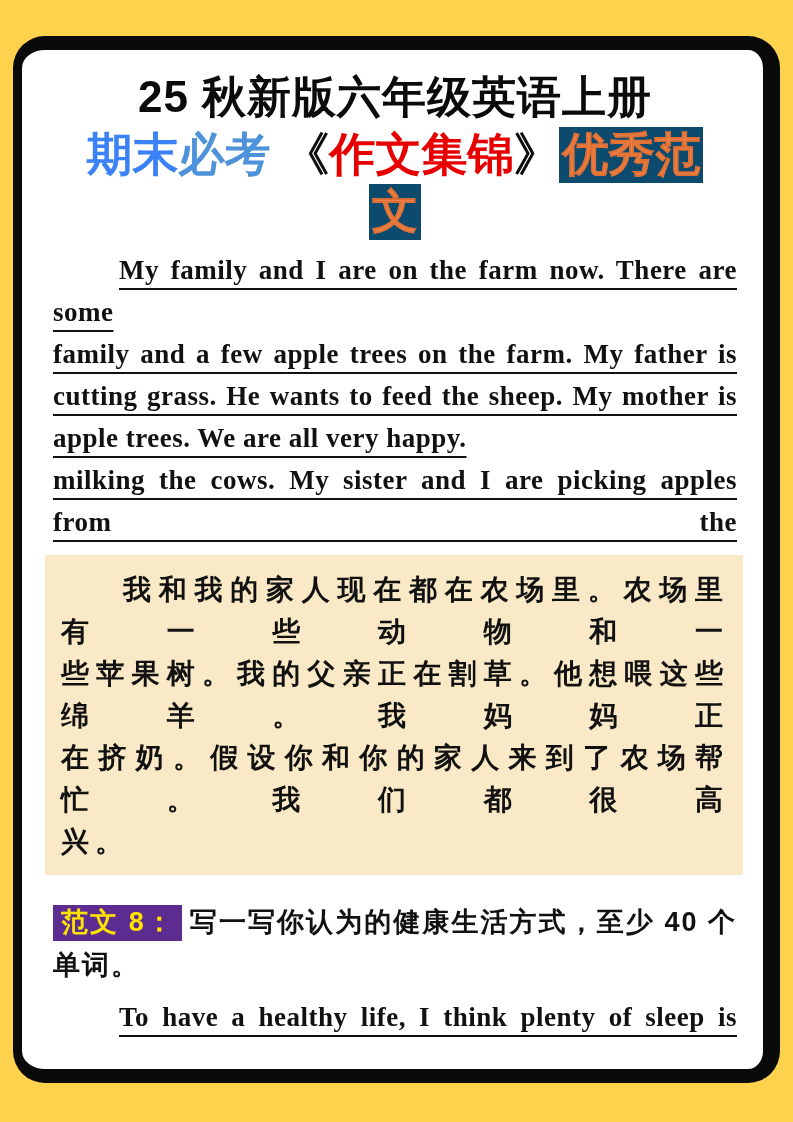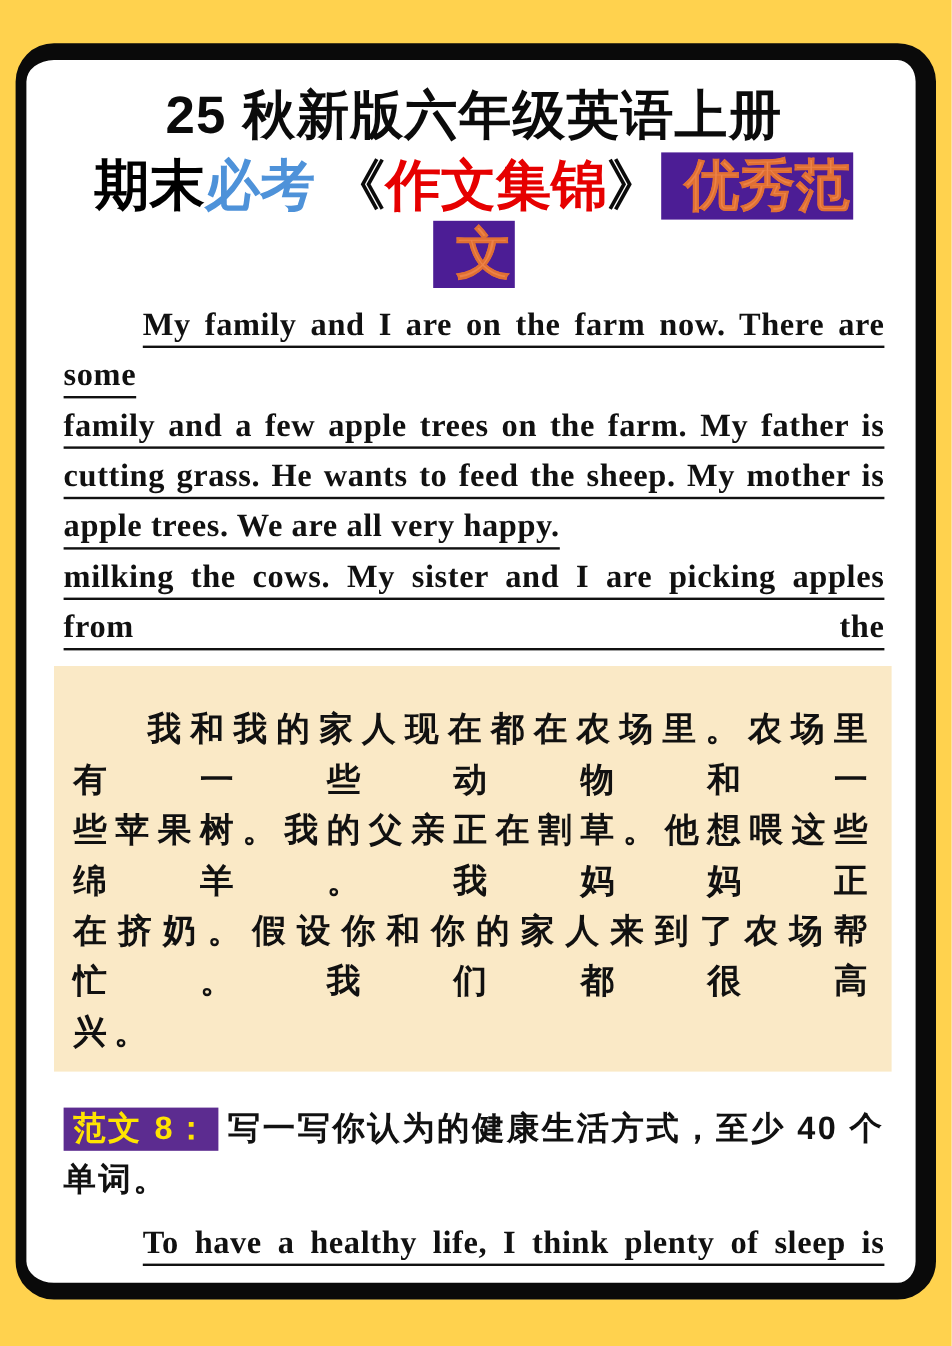--- a/index.html
+++ b/index.html
@@ -36,28 +36,28 @@
     line-height: 54px;
     color: #0B0B0B;
   }
   .subtitle {
     margin: 2px 0 0 0;
     text-align: center;
     font-size: 46px;
     font-weight: 800;
     line-height: 57px;
   }
-  .c-teal  { color: #000000; }
+  .c-teal  { color: #3b82f6; }
   .c-blue  { color: #4E92D9; }
   .c-black { color: #0B0B0B; }
   .c-red   { color: #E60000; }
   .hl {
     color: #ED8348;
-    background: #4c1d95;
-    padding: 1px 3px 3px 19px;
+    background: #0c4a6e;
+    padding: 1px 3px 3px 3px;
     text-align: right;
     -webkit-text-stroke: 0.5px #E06F33;
   }
   .prompt {
     margin-top: 22px;
     font-size: 27px;
     font-weight: 800;
     line-height: 43px;
     letter-spacing: 2px;
     text-align: justify;
@@ -82,21 +82,21 @@
     text-decoration: underline;
     text-decoration-thickness: 2px;
     text-underline-offset: 9px;
     text-decoration-skip-ink: none;
   }
   .essay .tline.first { text-indent: 66px; }
   .essay .tline.last  { text-align-last: left; }
   .translation {
     margin: 12px -6px 12px -8px;
     background: #FAE9C6;
-    padding: 32px 14px 12px 16px;
+    padding: 14px 14px 12px 16px;
   }
   .translation .tline {
     font-size: 28px;
     font-weight: 600;
     line-height: 42px;
     letter-spacing: 6px;
     text-align: justify;
     text-align-last: justify;
   }
   .translation .tline.first { text-indent: 62px; }

